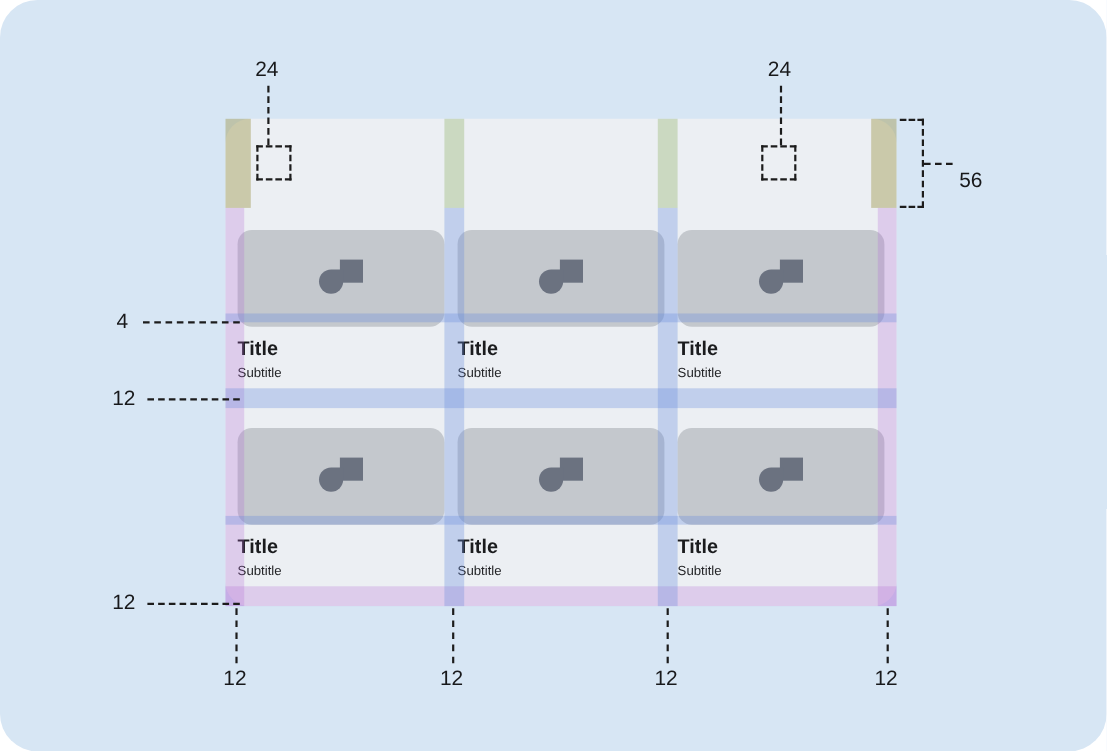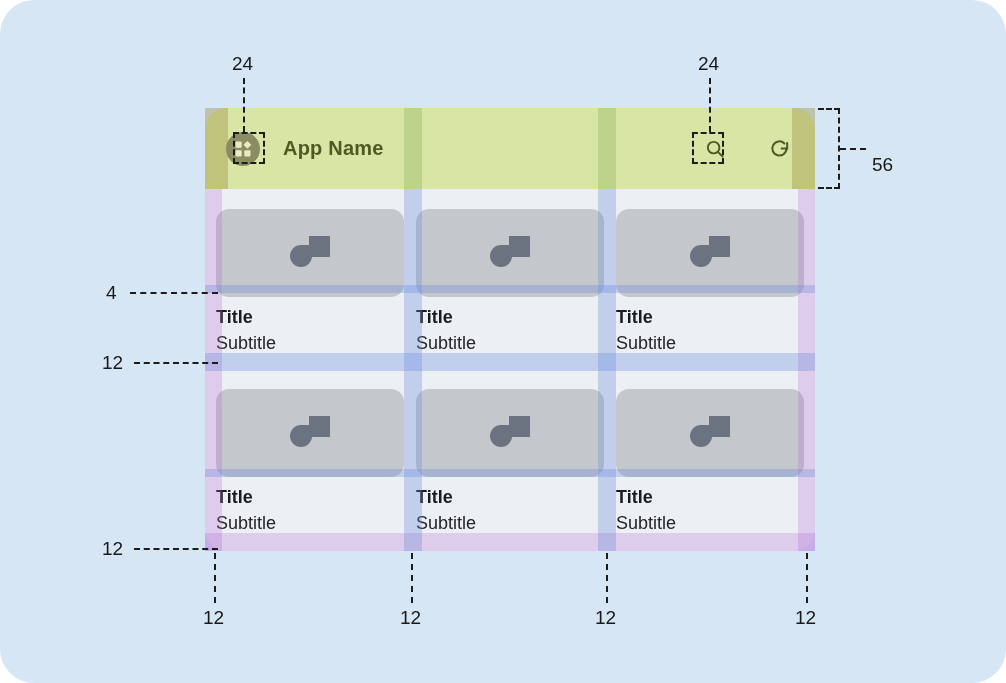--- a/index.html
+++ b/index.html
@@ -142,21 +142,21 @@
   .card-text {
     padding-top: 10px;
   }
   .card-title {
     font-size: 18px;
     font-weight: 700;
     color: #1b1c1e;
     line-height: 1.18;
   }
   .card-subtitle {
-    font-size: 18px;
+    font-size: 12px;
     font-weight: 400;
     color: #232427;
     line-height: 1.3;
     margin-top: 4px;
   }
 
   
   .ov {
     position: absolute;
     pointer-events: none;
@@ -201,47 +201,20 @@
     z-index: 9;
   }
 </style>
 </head>
 <body>
 
 <div id="canvas">
 
   <div id="device">
 
-    <div id="appbar">
-      <div id="appbar-inner">
-        <div class="appbar-leading">
-          <svg width="20" height="20" viewBox="0 0 20 20" aria-hidden="true">
-            <rect x="2.5" y="2.5" width="6.2" height="6.2" rx="1" fill="#e7ecc0"></rect>
-            <rect x="2.5" y="11.3" width="6.2" height="6.2" rx="1" fill="#e7ecc0"></rect>
-            <rect x="11.3" y="11.3" width="6.2" height="6.2" rx="1" fill="#e7ecc0"></rect>
-            <path d="M14.4 1.9 L18.3 5.8 L14.4 9.7 L10.5 5.8 Z" fill="#e7ecc0"></path>
-          </svg>
-        </div>
-        <div class="appbar-title">App Name</div>
-        <div class="appbar-actions">
-          <div class="appbar-action">
-            <svg width="22" height="22" viewBox="0 0 24 24" fill="none" stroke="#4e5a24" stroke-width="2.1" stroke-linecap="round">
-              <circle cx="10.5" cy="10.5" r="6.3"></circle>
-              <line x1="15.2" y1="15.2" x2="20.2" y2="20.2"></line>
-            </svg>
-          </div>
-          <div class="appbar-action">
-            <svg width="23" height="23" viewBox="0 0 24 24" fill="none" stroke="#4e5a24" stroke-width="2.1" stroke-linecap="round">
-              <path d="M20 6.3 V12 H14.3"></path>
-              <path d="M19.3 12a7.4 7.4 0 1 1-2.2-5.3"></path>
-            </svg>
-          </div>
-        </div>
-      </div>
-    </div>
 
     <div id="body">
       <div class="grid">
 
         <div class="card">
           <div class="card-media">
             <svg width="56" height="48" viewBox="0 0 56 48" aria-hidden="true">
               <rect x="27" y="7" width="21" height="21" fill="#6b7280"></rect>
               <path d="M19 16 a11 11 0 1 0 11 11 V16 Z" fill="#6b7280"></path>
             </svg>

